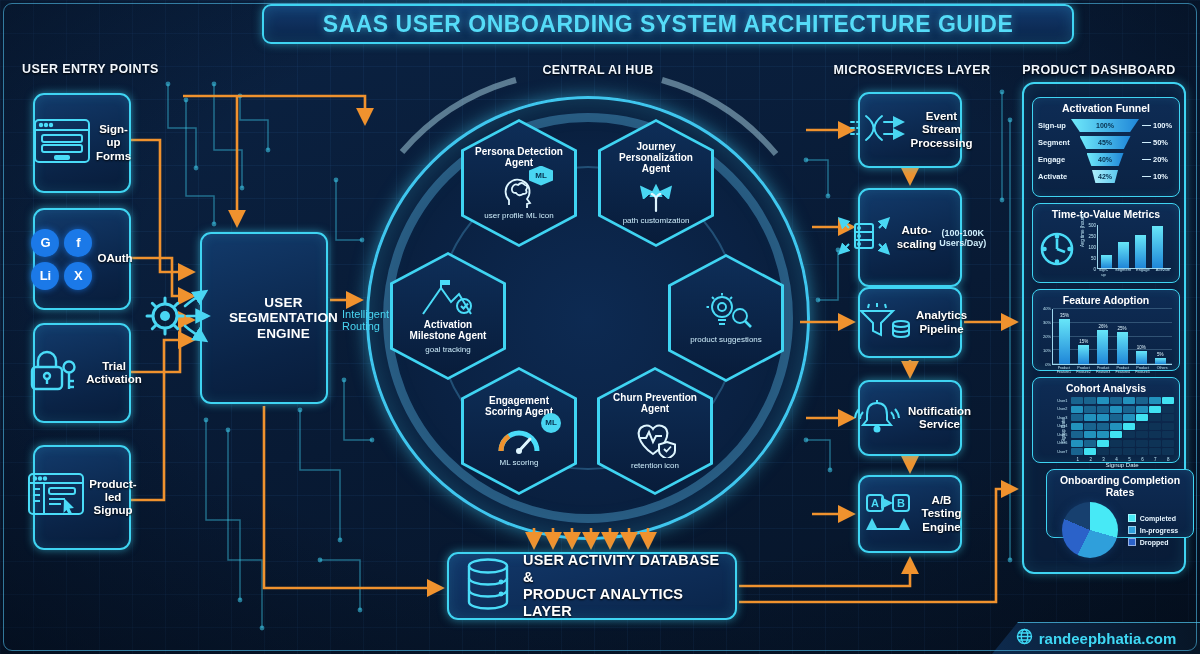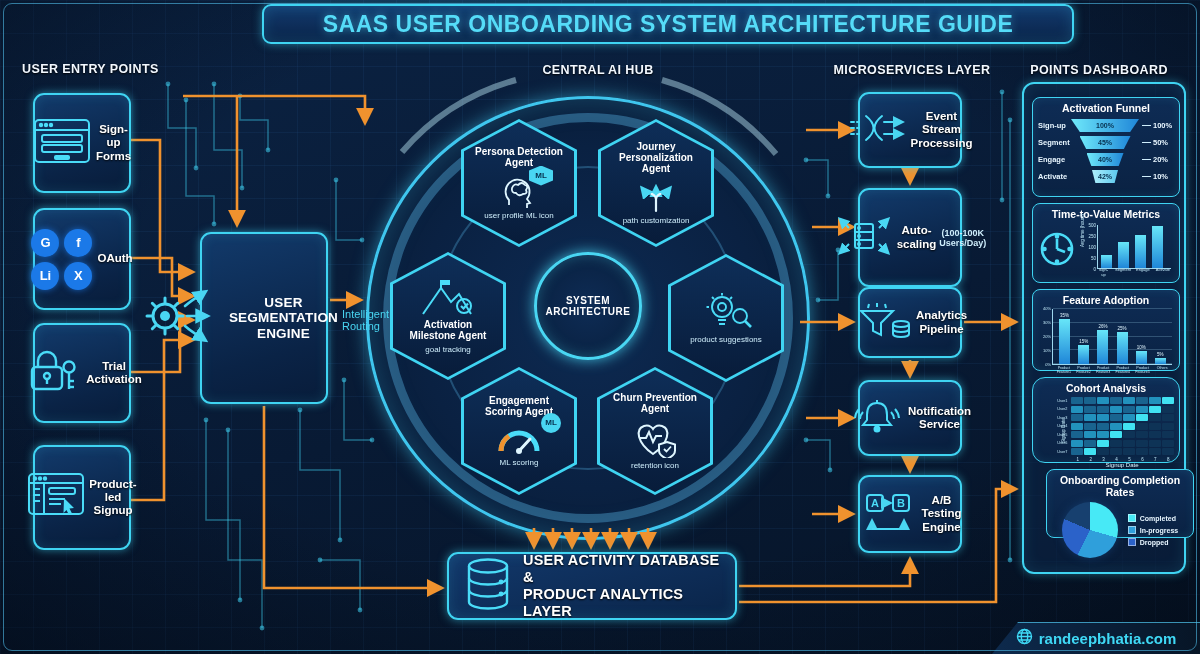--- a/index.html
+++ b/index.html
@@ -88,21 +88,21 @@
 
   
   #dash{position:absolute;left:1022px;top:82px;width:164px;height:492px;z-index:4;
     border:2px solid #3fd4f2;border-radius:12px;background:rgba(12,36,72,.6);
     box-shadow:0 0 10px rgba(63,212,242,.4), inset 0 0 16px rgba(63,212,242,.12);}
   .panel{position:absolute;left:8px;width:148px;border:1.5px solid #3fd4f2;border-radius:8px;
     background:linear-gradient(180deg,#0e2c55,#0a2243);box-shadow:inset 0 0 10px rgba(63,212,242,.12);
     padding:4px 5px 3px 5px;}
   .p-title{color:#fff;font-weight:bold;font-size:10.5px;text-align:center;margin-bottom:3px;}
   #p-funnel{top:13px;height:100px;} #p-ttv{top:119px;height:80px;}
-  #p-fa{top:205px;height:82px;} #p-cohort{top:293px;height:86px;border-radius:13px;} #p-pie{top:385px;height:69px;margin-left:14px;}
+  #p-fa{top:205px;height:82px;} #p-cohort{top:293px;height:86px;} #p-pie{top:385px;height:69px;margin-left:14px;}
 
   .f-row{display:flex;align-items:center;height:17px;}
   .f-lab{width:33px;color:#e8f6ff;font-weight:bold;font-size:7.5px;text-align:left;}
   .f-zone{width:68px;display:flex;justify-content:center;}
   .f-bar{height:13px;background:linear-gradient(90deg,#6fe9fa,#1f86d8);
     clip-path:polygon(0 0,100% 0,87% 100%,13% 100%);
     display:flex;align-items:center;justify-content:center;color:#06304f;font-weight:bold;font-size:7px;}
   .f-bar.last{background:linear-gradient(90deg,#aeeffc,#5cc8ee);}
   .f-dash{width:9px;height:1.5px;background:#cfeefc;margin:0 2px 0 3px;}
   .f-right{color:#e8f6ff;font-weight:bold;font-size:7.5px;}
@@ -284,21 +284,21 @@
       <path d="M610,528 V546" stroke="#f0922e" stroke-width="2.6" fill="none" marker-end="url(#oarr)"></path>
       <path d="M629,528 V546" stroke="#f0922e" stroke-width="2.6" fill="none" marker-end="url(#oarr)"></path>
       <path d="M648,528 V546" stroke="#f0922e" stroke-width="2.6" fill="none" marker-end="url(#oarr)"></path>
     </svg>
 
   <div class="title">SAAS USER ONBOARDING SYSTEM ARCHITECTURE GUIDE</div>
 
   <div class="col-head" id="h-entry">USER ENTRY POINTS</div>
   <div class="col-head" id="h-hub">CENTRAL AI HUB</div>
   <div class="col-head" id="h-micro">MICROSERVICES LAYER</div>
-  <div class="col-head" id="h-dash">POINTS DASHBOARD</div>
+  <div class="col-head" id="h-dash">PRODUCT DASHBOARD</div>
 
   <div class="gbox" id="b-signup">
     <span>
       <svg width="58" height="46" viewBox="0 0 58 46" fill="none" stroke="#4adcf8" stroke-width="2">
         <rect x="2" y="2" width="54" height="42" rx="4"></rect>
           <line x1="2" y1="12" x2="56" y2="12"></line>
         <circle cx="8" cy="7" r="1.2" fill="#4adcf8"></circle>
           <circle cx="13" cy="7" r="1.2" fill="#4adcf8"></circle>
           <circle cx="18" cy="7" r="1.2" fill="#4adcf8"></circle>
         <rect x="9" y="17" width="40" height="7" rx="2"></rect>
@@ -369,24 +369,20 @@
         <g stroke-width="2.6">
           <path d="M46,22 C54,15 60,12 66,8" marker-end="url(#carr)"></path>
           <path d="M48,32 H68" marker-end="url(#carr)"></path>
           <path d="M46,42 C54,49 60,52 66,56" marker-end="url(#carr)"></path>
         </g>
       </svg></span>
     <span class="e-title">USER SEGMENTATION ENGINE</span>
     <span class="e-sub">Intelligent Routing</span>
   </div>
 
-  <div class="hub-center">
-    <span>SYSTEM</span>
-    <span>ARCHITECTURE</span>
-  </div>
 
   <div class="hex" id="hx-persona">
       <div class="hex-in">
     <span class="a-name">Persona Detection Agent</span>
     <span class="icon-wrap">
       <svg width="40" height="36" viewBox="0 0 40 36" fill="none" stroke="#dff6ff" stroke-width="1.8">
         <path d="M10,33 v-5 a12,12 0 1 1 18,-1 l3,4 -3,1 v4"></path>
         <path d="M13,16 q2,-5 6,-3 q4,-4 7,0 q4,1 1,5 q2,4 -3,4 q-4,3 -7,-1 q-5,0 -4,-5 z"></path>
       </svg>
       <span class="ml-hex">ML</span>

